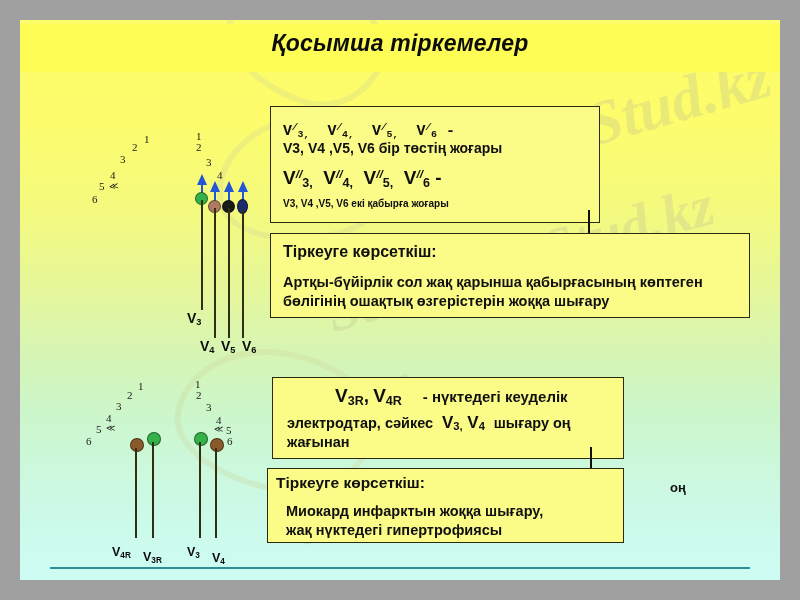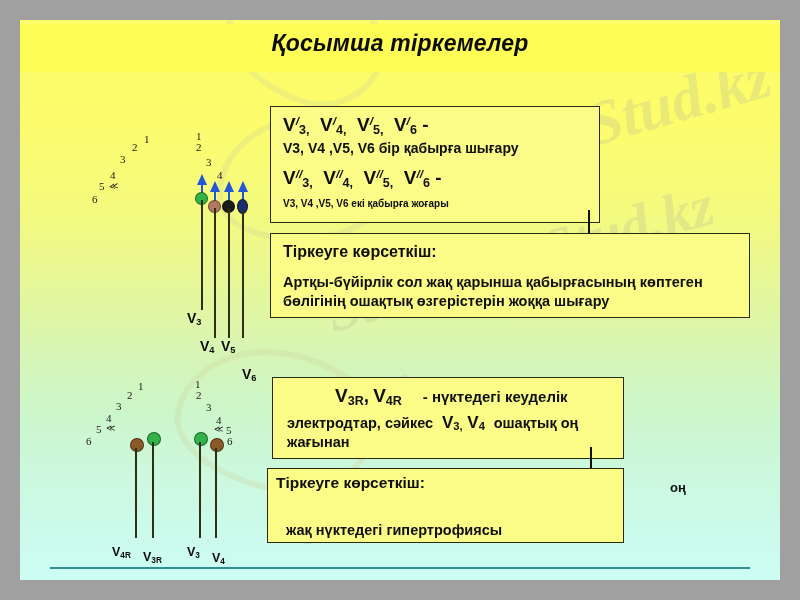--- a/index.html
+++ b/index.html
@@ -123,21 +123,21 @@
     <div class="uparrow-stem" style="left:208px;top:170px;height:14px;"></div>
     <div class="uparrow" style="left:204px;top:161px;"></div>
     <div class="dot" style="left:202px;top:180px;width:11px;height:11px;background:#1a1a1a;"></div>
     <div class="lead-line" style="left:208px;top:188px;height:130px;"></div>
     <div class="leadlabel" style="left:201px;top:318px;">V<sub>5</sub></div>
 
     <div class="uparrow-stem" style="left:222px;top:170px;height:14px;"></div>
     <div class="uparrow" style="left:218px;top:161px;"></div>
     <div class="dot" style="left:217px;top:179px;width:9px;height:13px;background:#1c2d6b;"></div>
     <div class="lead-line" style="left:222px;top:190px;height:128px;"></div>
-    <div class="leadlabel" style="left:222px;top:318px;margin-top:28px;">V<sub>6</sub></div>
+    <div class="leadlabel" style="left:222px;top:318px;">V<sub>6</sub></div>
   </div>
 
   <div>
     <div class="num" style="left:118px;top:360px;">1</div>
     <div class="num" style="left:107px;top:369px;">2</div>
     <div class="num" style="left:96px;top:380px;">3</div>
     <div class="num" style="left:86px;top:392px;">4</div>
     <div class="num" style="left:76px;top:403px;">5</div>
     <div class="num" style="left:66px;top:415px;">6</div>
     <div class="num" style="left:86px;top:403px;font-size:9px;">≪</div>
@@ -163,24 +163,24 @@
     <div class="dot" style="left:174px;top:412px;width:12px;height:12px;background:#34b24a;"></div>
     <div class="lead-line" style="left:179px;top:422px;height:96px;"></div>
     <div class="leadlabel sm" style="left:167px;top:525px;">V<sub>3</sub></div>
 
     <div class="dot" style="left:190px;top:418px;width:12px;height:12px;background:#8a5a2b;"></div>
     <div class="lead-line" style="left:195px;top:428px;height:90px;"></div>
     <div class="leadlabel sm" style="left:192px;top:531px;">V<sub>4</sub></div>
   </div>
 
   <div class="box" style="left:250px;top:86px;width:330px;height:117px;">
-    <div class="btxt" style="left:12px;top:7px;font-size:19px;">
+    <div class="btxt" style="left:12px;top:15px;font-size:15px;font-family:Liberation Mono, monospace;">
       V<span class="prime">/</span><sub>3,</sub>&nbsp;&nbsp;V<span class="prime">/</span><sub>4,</sub>&nbsp;&nbsp;V<span class="prime">/</span><sub>5,</sub>&nbsp;&nbsp;V<span class="prime">/</span><sub>6</sub> -
     </div>
-    <div class="btxt" style="left:12px;top:33px;font-size:14px;">V3, V4 ,V5, V6     бір қабырға шығару</div>
+    <div class="btxt" style="left:12px;top:33px;font-size:14px;">V3, V4 ,V5, V6     бір төстің жоғары</div>
     <div class="btxt" style="left:12px;top:60px;font-size:19px;">
       V<span class="prime">//</span><sub>3,</sub>&nbsp;&nbsp;V<span class="prime">//</span><sub>4,</sub>&nbsp;&nbsp;V<span class="prime">//</span><sub>5,</sub>&nbsp;&nbsp;V<span class="prime">//</span><sub>6</sub> -
     </div>
     <div class="btxt" style="left:12px;top:91px;font-size:10px;">V3, V4 ,V5, V6   екі қабырға жоғары</div>
   </div>
 
   <div class="conn" style="left:568px;top:190px;height:32px;"></div>
   <div class="connhead" style="left:564px;top:219px;"></div>
 
   <div class="box" style="left:250px;top:213px;width:480px;height:85px;">
@@ -190,30 +190,31 @@
   </div>
 
   <div class="box" style="left:252px;top:357px;width:352px;height:82px;">
     <div class="btxt" style="left:14px;top:7px;font-size:15px;margin-left:48px;">
       <span style="font-size:19px;">V<sub>3R</sub>,</span>&nbsp;<span style="font-size:19px;">V<sub>4R</sub></span>
       &nbsp;&nbsp;&nbsp;&nbsp;<span>- нүктедегі кеуделік</span>
     </div>
     <div class="btxt" style="left:14px;top:35px;font-size:14.5px;">
       <span>электродтар, сәйкес</span>
       <span style="font-size:17px;">&nbsp;V<sub>3,</sub>&nbsp;V<sub>4</sub>&nbsp;</span>
-      <span>ошақтық оң</span>
+      <span>шығару оң</span>
     </div>
     <div class="btxt" style="left:14px;top:56px;font-size:14.5px;">жағынан</div>
   </div>
 
   <div class="conn" style="left:570px;top:427px;height:30px;"></div>
   <div class="connhead" style="left:566px;top:454px;"></div>
 
   <div class="box" style="left:247px;top:448px;width:357px;height:75px;">
     <div class="btxt" style="left:8px;top:5px;font-size:15.5px;">Тіркеуге көрсеткіш:</div>
+    <div class="btxt" style="left:18px;top:34px;font-size:14.5px;">Миокард инфарктын жоққа шығару,</div>
     <div class="btxt" style="left:18px;top:53px;font-size:14.5px;">жақ нүктедегі гипертрофиясы</div>
   </div>
 
   <div class="ohlabel" style="left:650px;top:460px;">оң</div>
 
   <div id="footline"></div>
 
 </div>
 
 </body></html>

